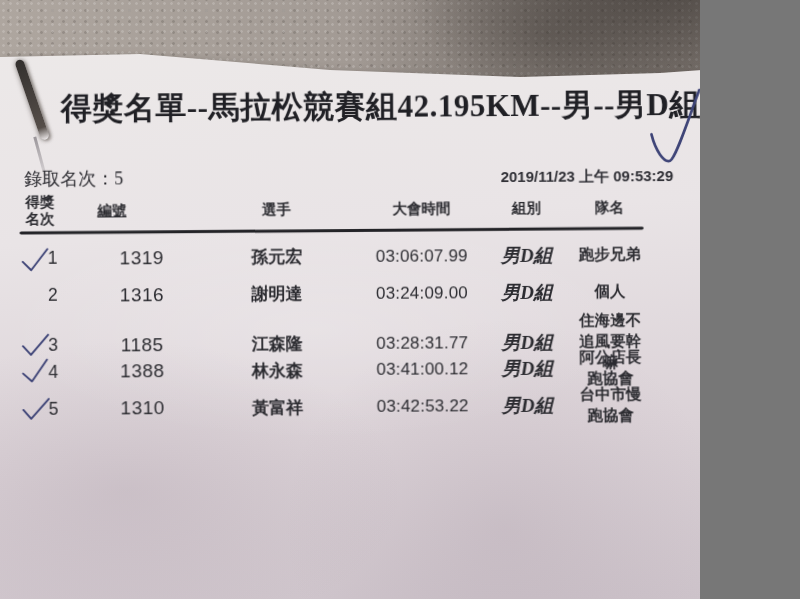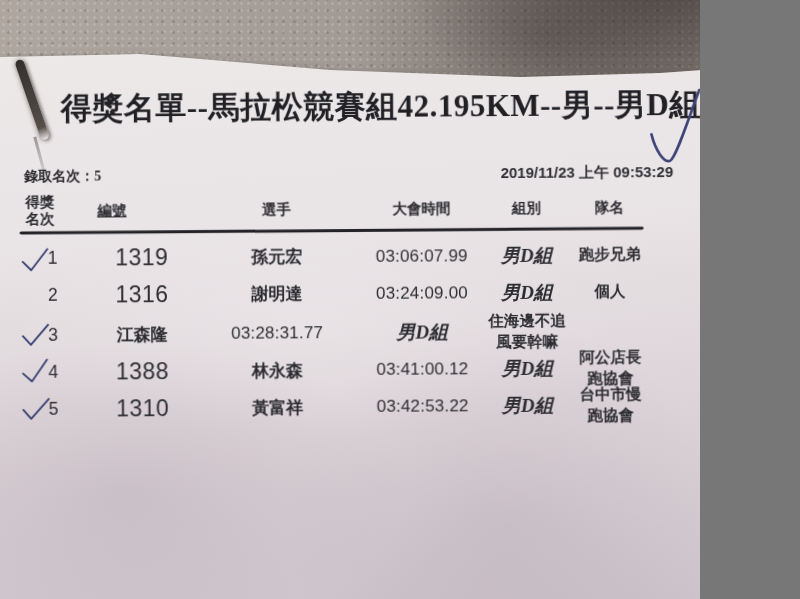--- a/index.html
+++ b/index.html
@@ -37,41 +37,41 @@
           box-shadow:0 0 5px rgba(70,63,58,.65),2px 2px 3px rgba(90,82,76,.4);}
   .smudge-tail{position:absolute;left:40px;top:136px;width:2.5px;height:52px;
           transform:rotate(-15deg);background:linear-gradient(rgba(90,85,92,.55),rgba(120,112,118,0));}
 
   .title{position:absolute;left:62px;top:86px;margin:0;white-space:nowrap;
          font-family:"Liberation Serif","DejaVu Serif",serif;
          font-size:31px;font-weight:700;letter-spacing:.5px;color:#202025;}
 
   .meta{position:absolute;left:25px;right:26px;top:165px;display:flex;
         justify-content:space-between;align-items:baseline;}
-  .meta .qualified{font-size:14px;font-weight:700;
+  .meta .qualified{font-size:18px;font-weight:400;
         font-family:"Liberation Serif","DejaVu Serif",serif;}
   .meta .stamp{font-size:15px;font-weight:700;color:#303036;}
 
   .grid{display:grid;grid-template-columns:72px 100px 170px 120px 90px 1fr;
         padding-left:20px;padding-right:52px;align-items:center;}
   .thead{position:absolute;left:0;right:0;top:192px;
          font-family:"Liberation Serif","DejaVu Serif",serif;
          font-size:14.5px;font-weight:700;}
   .thead .c{text-align:center;}
   .thead .c.rank{text-align:left;padding-left:6px;line-height:1.2;font-family:Liberation Serif, serif;}
   .thead .c.num{text-align:left;padding-left:6px;text-decoration:underline;}
   .rule{position:absolute;left:20px;right:56px;top:229px;height:3px;
         background:#232327;border-radius:2px;transform:rotate(-0.1deg);}
 
   .rows{position:absolute;left:0;right:0;top:238px;}
   .row{height:37px;font-size:17px;}
   .cell{text-align:center;}
   .cell.rank{display:flex;align-items:center;justify-content:flex-start;padding-left:1px;
              font-size:17.5px;color:#2e2e33;}
-  .cell.num{font-size:23px;letter-spacing:.5px;color:#2e2e33;}
+  .cell.num{font-size:19px;letter-spacing:.5px;color:#2e2e33;}
   .cell.name,.cell.grp,.cell.team{font-family:"Liberation Serif","DejaVu Serif",serif;font-weight:600;}
   .cell.name{font-size:17px;}
   .cell.time{font-size:17px;letter-spacing:.2px;color:#2e2e33;}
   .cell.grp{font-size:19px;font-style:italic;}
   .cell.team{font-size:15.5px;}
 
   .check{width:30px;height:27px;flex:0 0 auto;margin-right:-3px;}
   .check polyline{fill:none;stroke:#3e4477;stroke-width:2.3;
                   stroke-linecap:round;stroke-linejoin:round;}
   .row:nth-child(1) .check{transform:rotate(-6deg) translateY(2px);}
@@ -148,20 +148,21 @@
     <div class="cell team">個人</div>
   </div>
 
   <div class="row grid">
     <div class="cell rank">
       <svg class="check" viewBox="0 0 36 30" aria-hidden="true">
         <polyline points="2,15 11,26 33,3"></polyline>
       </svg>
       <span>3</span>
     </div>
+    <div class="cell num">1185</div>
     <div class="cell name">江森隆</div>
     <div class="cell time">03:28:31.77</div>
     <div class="cell grp">男D組</div>
     <div class="cell team">住海邊不追風要幹嘛</div>
   </div>
 
   <div class="row grid">
     <div class="cell rank">
       <svg class="check" viewBox="0 0 36 30" aria-hidden="true">
         <polyline points="2,15 11,26 33,3"></polyline>

